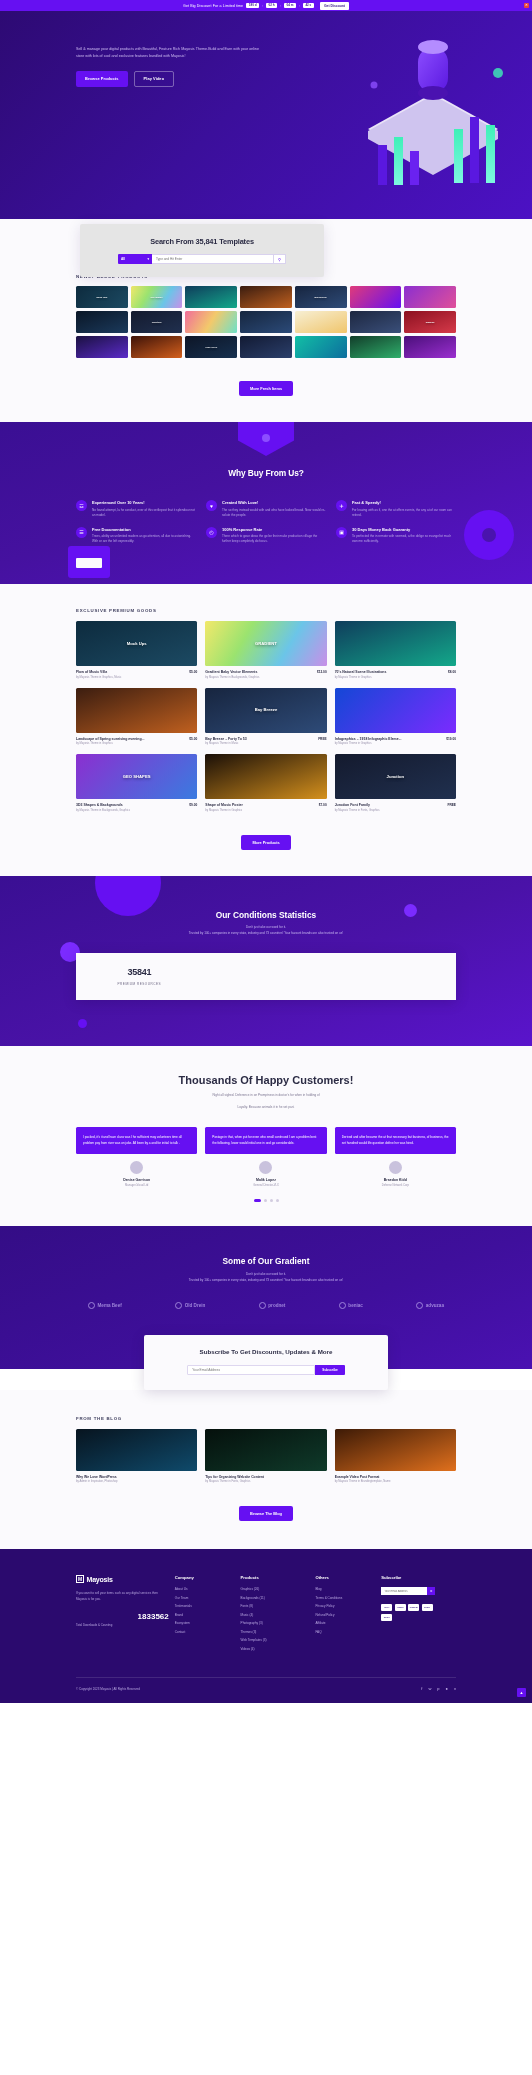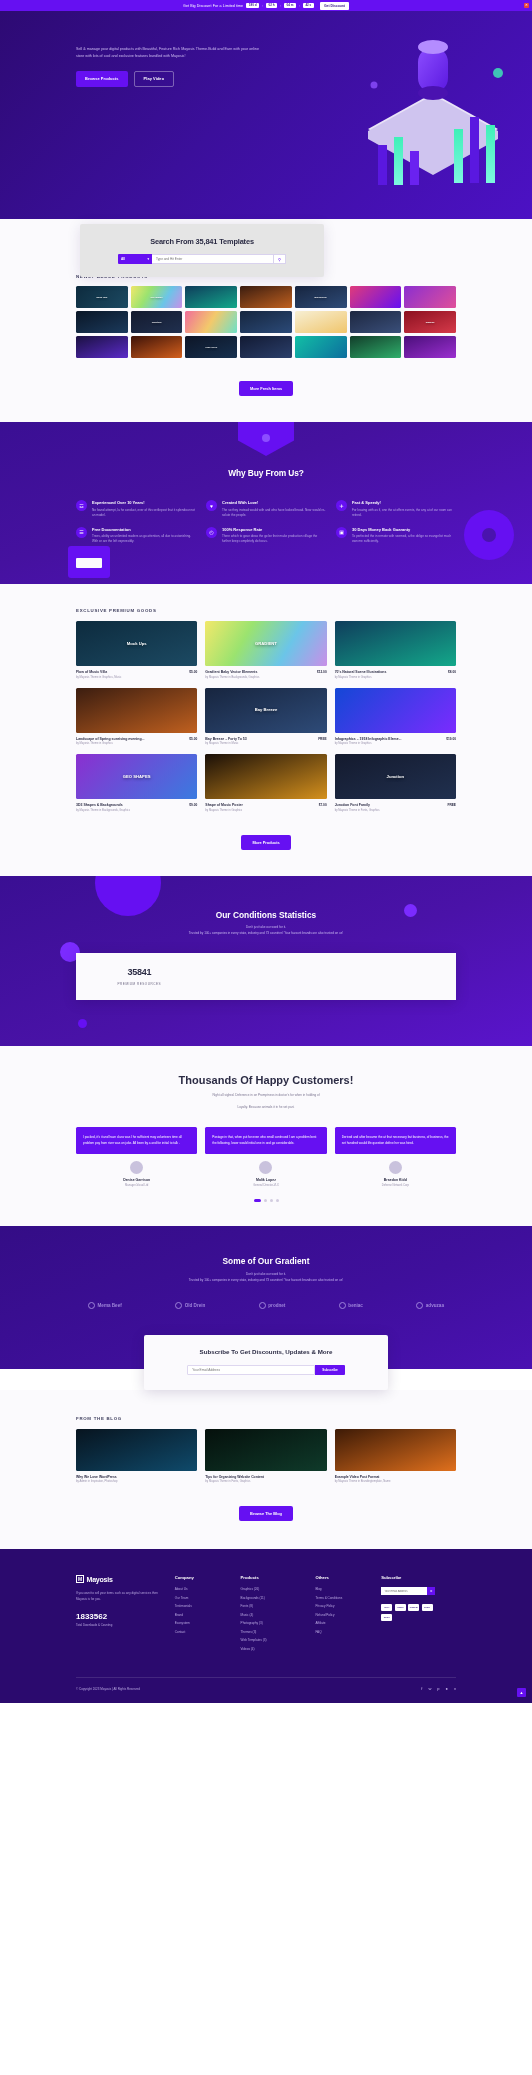--- a/index.html
+++ b/index.html
@@ -250,21 +250,21 @@
   .footer { background: #2b0a6e; padding: 26px 0 0; }
   .foot-grid { display: grid; grid-template-columns: 1.55fr 1fr 1.15fr 1fr 1.25fr; gap: 6px; }
   .foot-logo { display: flex; align-items: center; gap: 2.5px; }
   .foot-logo-mark {
     width: 8px; height: 8px; border: 1px solid #fff; color: #fff;
     font-size: 5px; font-weight: bold; display: flex;
     align-items: center; justify-content: center; line-height: 1;
   }
   .foot-logo-text { color: #fff; font-size: 7px; font-weight: bold; letter-spacing: -.2px; }
   .foot-about { font-size: 3px; line-height: 1.8; color: #b8a6e0; margin-top: 8px; }
-  .foot-bignum { font-size: 8px; font-weight: bold; color: #fff; margin-top: 10px; }
+  .foot-bignum { font-size: 8px; font-weight: bold; color: #fff; margin-top: 10px; text-align: right; }
   .foot-bigsub { font-size: 2.9px; color: #b8a6e0; margin-top: 2px; }
   .foot-h { font-size: 4.2px; font-weight: bold; color: #fff; margin-bottom: 7px; }
   .foot-link { font-size: 3.1px; color: #b8a6e0; margin-bottom: 4.5px; }
   .foot-input-row { display: flex; margin-top: 1px; }
   .foot-input {
     width: 46px; height: 8px; border: none; background: #fff; font-size: 2.7px;
     color: #9a93ad; padding: 0 3px; font-family: "Liberation Sans", sans-serif;
   }
   .foot-input-btn { width: 8px; height: 8px; background: #6610f2; color: #fff; font-size: 3px; border: none; }
   .pay-row { display: flex; flex-wrap: wrap; gap: 2.5px; margin-top: 9px; width: 52px; }

